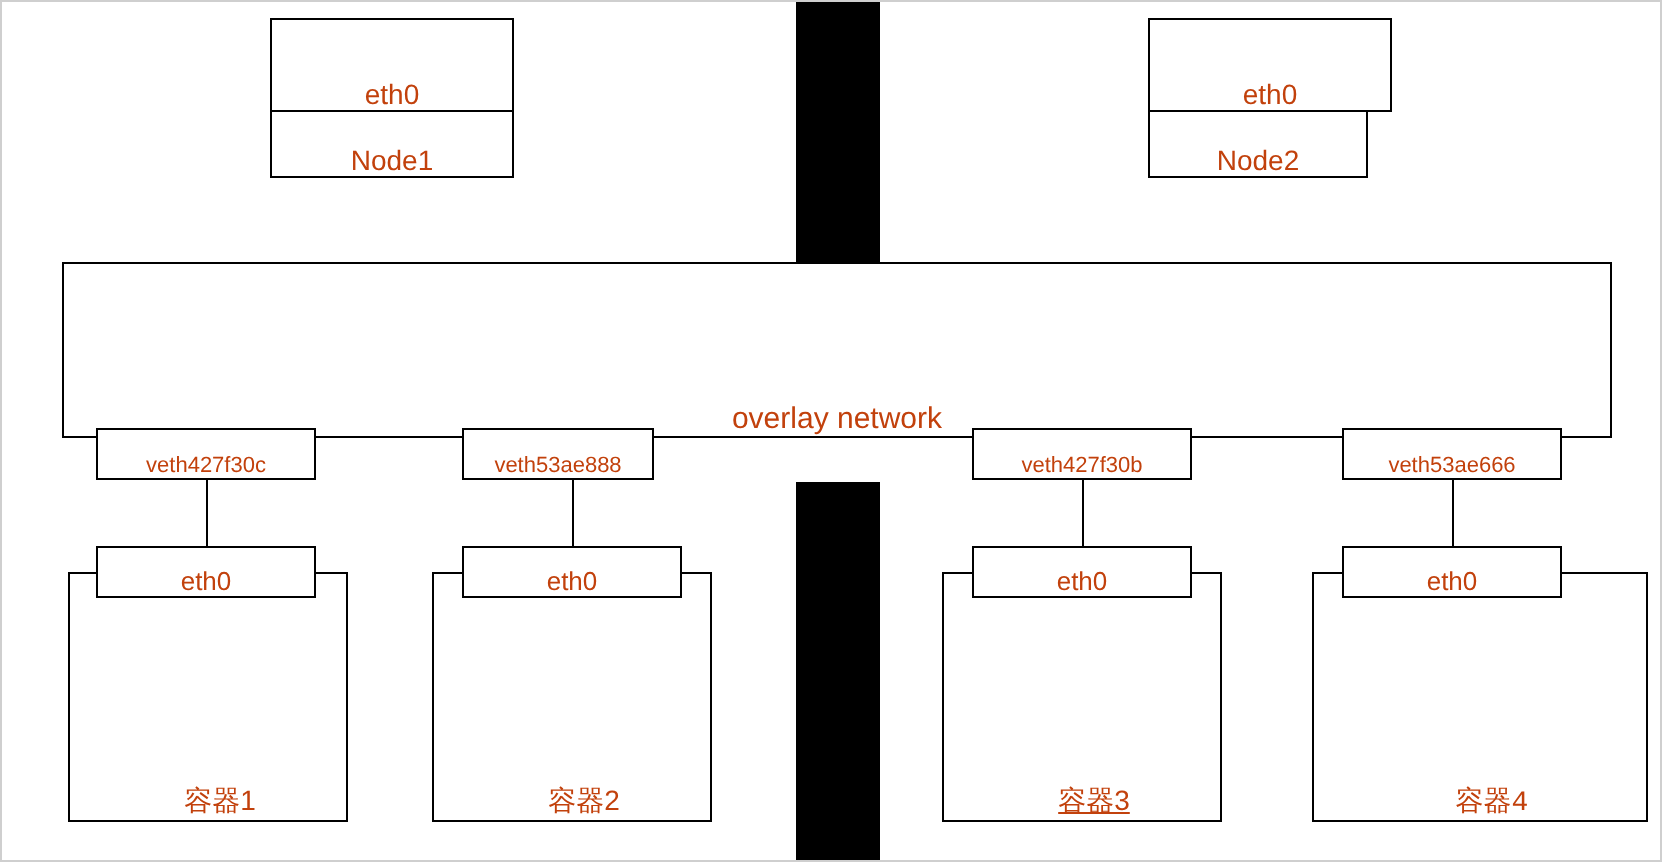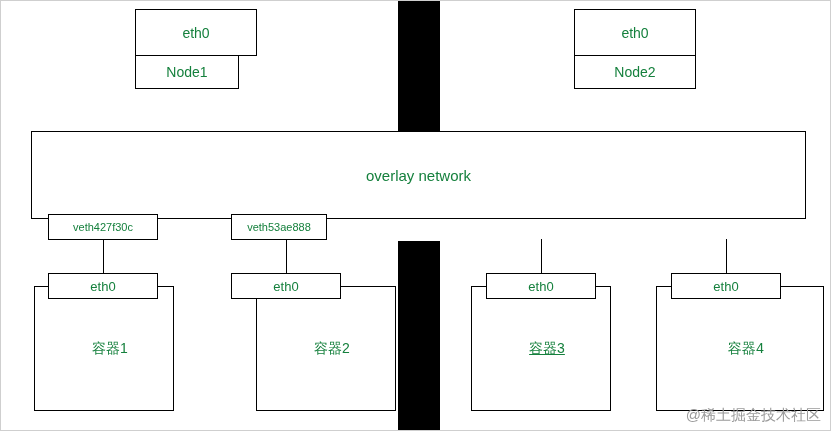--- a/index.html
+++ b/index.html
@@ -16,24 +16,24 @@
     border: 1px solid #cfcfcf;
     box-sizing: border-box;
     overflow: hidden;
   }
   .box {
     position: absolute;
     box-sizing: border-box;
     border: 1px solid #000000;
     background: #ffffff;
     display: flex;
-    align-items: center;
+    align-items: flex-end;
     justify-content: center;
     font-size: 14px;
-    color: #15803d;
+    color: #c2410c;
   }
   .bar {
     position: absolute;
     background: #000000;
     z-index: 1;
   }
   .overlay-box {
     z-index: 2;
     font-size: 15px;
   }
@@ -71,51 +71,57 @@
 <body>
 
 <div class="canvas">
 
   <div class="bar" style="left:397px; top:0; width:42px; height:130px;"></div>
   <div class="bar" style="left:397px; top:240px; width:42px; height:191px;"></div>
 
   <div class="box node-box" style="left:134px; top:8px; width:122px; height:47px;">
     <span>eth0</span>
   </div>
-  <div class="box node-box" style="left:134px; top:54px; width:104px; height:34px;">
+  <div class="box node-box" style="left:134px; top:54px; width:122px; height:34px;">
     <span>Node1</span>
   </div>
 
   <div class="box node-box" style="left:573px; top:8px; width:122px; height:47px;">
     <span>eth0</span>
   </div>
-  <div class="box node-box" style="left:573px; top:54px; width:122px; height:34px;">
+  <div class="box node-box" style="left:573px; top:54px; width:110px; height:34px;">
     <span>Node2</span>
   </div>
 
   <div class="box overlay-box" style="left:30px; top:130px; width:775px; height:88px;">
     <span>overlay network</span>
   </div>
 
   <div class="box veth-box" style="left:47px; top:213px; width:110px; height:26px;">
     <span>veth427f30c</span>
   </div>
   <div class="box veth-box" style="left:230px; top:213px; width:96px; height:26px;">
     <span>veth53ae888</span>
   </div>
+  <div class="box veth-box" style="left:485px; top:213px; width:110px; height:26px;">
+    <span>veth427f30b</span>
+  </div>
+  <div class="box veth-box" style="left:670px; top:213px; width:110px; height:26px;">
+    <span>veth53ae666</span>
+  </div>
 
   <div class="connector" style="left:102px; top:238px; height:35px;"></div>
   <div class="connector" style="left:285px; top:238px; height:35px;"></div>
   <div class="connector" style="left:540px; top:238px; height:35px;"></div>
   <div class="connector" style="left:725px; top:238px; height:35px;"></div>
 
   <div class="box container-box" style="left:33px; top:285px; width:140px; height:125px;">
     <span>容器1</span>
   </div>
-  <div class="box container-box" style="left:215px; top:285px; width:140px; height:125px;margin-left:40px;">
+  <div class="box container-box" style="left:215px; top:285px; width:140px; height:125px;">
     <span>容器2</span>
   </div>
   <div class="box container-box" style="left:470px; top:285px; width:140px; height:125px;text-decoration:underline;">
     <span>容器3</span>
   </div>
   <div class="box container-box" style="left:655px; top:285px; width:168px; height:125px;font-family:Liberation Mono, monospace;">
     <span>容器4</span>
   </div>
 
   <div class="box eth-small" style="left:47px; top:272px; width:110px; height:26px;">
@@ -124,15 +130,14 @@
   <div class="box eth-small" style="left:230px; top:272px; width:110px; height:26px;">
     <span>eth0</span>
   </div>
   <div class="box eth-small" style="left:485px; top:272px; width:110px; height:26px;">
     <span>eth0</span>
   </div>
   <div class="box eth-small" style="left:670px; top:272px; width:110px; height:26px;">
     <span>eth0</span>
   </div>
 
-  <div class="watermark">@稀土掘金技术社区</div>
 
 </div>
 
 </body></html>

